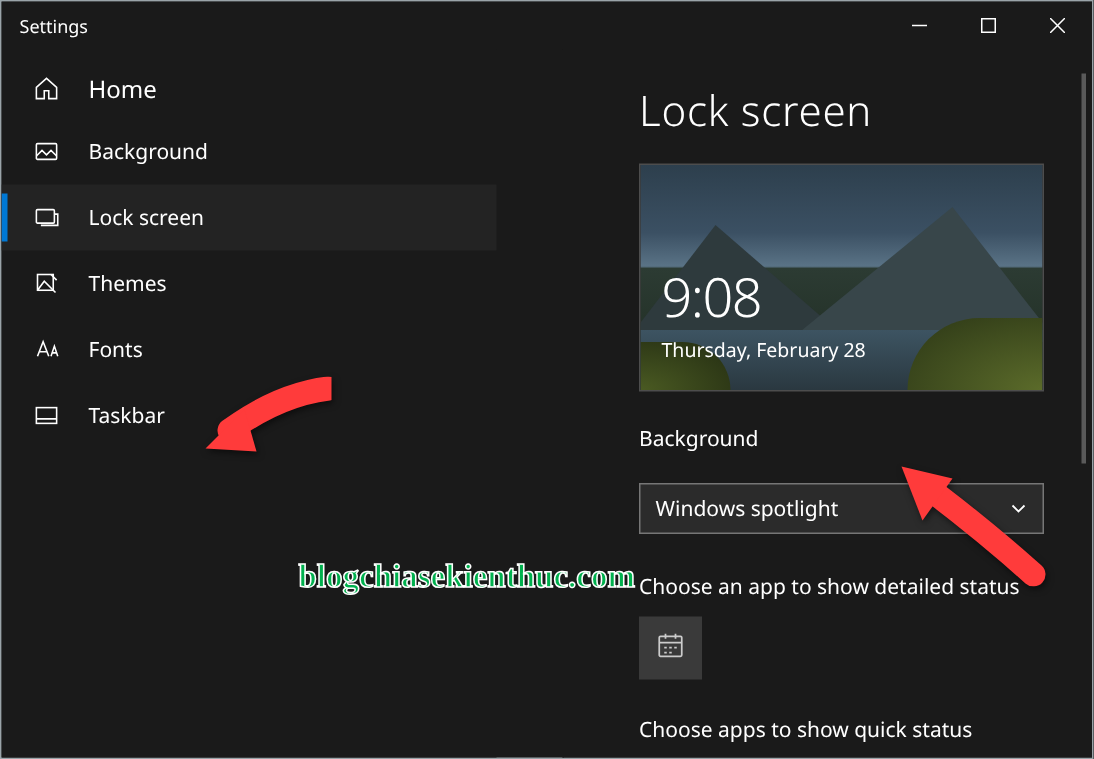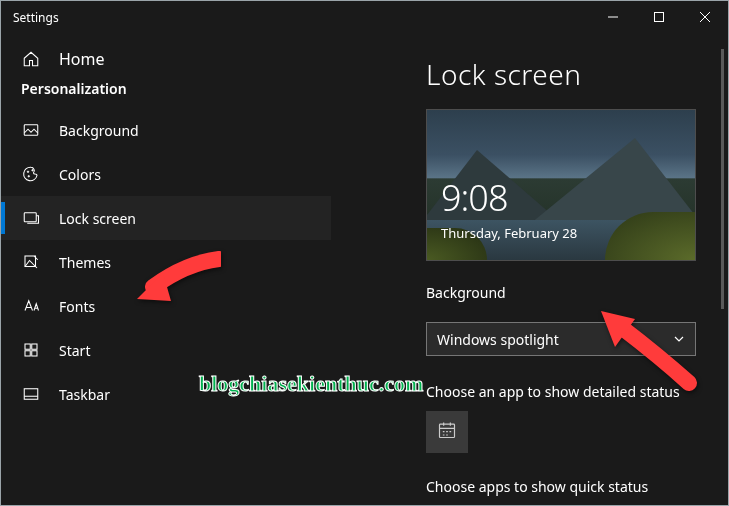--- a/index.html
+++ b/index.html
@@ -207,43 +207,31 @@
     <div class="home-row">
       <span class="icon-slot">
         <svg viewBox="0 0 24 24">
             <path d="M3 11 L12 3 L21 11 V21 H14 V14 H10 V21 H3 Z" stroke-width="1.4"></path>
           </svg>
       </span>
       <span>Home</span>
     </div>
 
 
-    <div class="category">Personalization</div>
 
     <div class="nav-item">
       <span class="icon-slot">
         <svg viewBox="0 0 24 24">
             <rect x="3" y="5" width="18" height="14" rx="1" stroke-width="1.4"></rect>
             <path d="M3 16 L8 11 L12 15 L16 11 L21 16" stroke-width="1.4"></path>
           </svg>
       </span>
       <span>Background</span>
     </div>
 
-    <div class="nav-item">
-      <span class="icon-slot">
-        <svg viewBox="0 0 24 24">
-            <path d="M12 3 A9 9 0 1 0 20 14 C20 12 18 12 17 12 C15 12 15 10 16 9 C17 8 16 3 12 3 Z" stroke-width="1.4"></path>
-            <circle cx="8" cy="9" r="1" fill="#fff"></circle>
-            <circle cx="9" cy="15" r="1" fill="#fff"></circle>
-            <circle cx="14" cy="7" r="1" fill="#fff"></circle>
-          </svg>
-      </span>
-      <span>Colors</span>
-    </div>
 
     <div class="nav-item selected">
       <span class="icon-slot">
         <svg viewBox="0 0 24 24">
             <rect x="3" y="5" width="16" height="12" rx="1" stroke-width="1.4"></rect>
             <path d="M19 9 H22 V19 H7" stroke-width="1.4"></path>
           </svg>
       </span>
       <span>Lock screen</span>
     </div>
@@ -261,31 +249,20 @@
 
     <div class="nav-item">
       <span class="icon-slot">
         <svg viewBox="0 0 24 24">
             <path d="M4 18 L9 5 L14 18 M6 14 H12 M16 18 L19 9 L22 18 M17 15 H21" stroke-width="1.4"></path>
           </svg>
       </span>
       <span>Fonts</span>
     </div>
 
-    <div class="nav-item">
-      <span class="icon-slot">
-        <svg viewBox="0 0 24 24">
-            <rect x="4" y="4" width="7" height="7" stroke-width="1.4"></rect>
-            <rect x="13" y="4" width="7" height="7" stroke-width="1.4"></rect>
-            <rect x="4" y="13" width="7" height="7" stroke-width="1.4"></rect>
-            <rect x="13" y="13" width="7" height="7" stroke-width="1.4"></rect>
-          </svg>
-      </span>
-      <span>Start</span>
-    </div>
 
     <div class="nav-item">
       <span class="icon-slot">
         <svg viewBox="0 0 24 24">
             <rect x="3" y="5" width="18" height="14" stroke-width="1.4"></rect>
             <path d="M3 15 H21" stroke-width="1.4"></path>
           </svg>
       </span>
       <span>Taskbar</span>
     </div>

